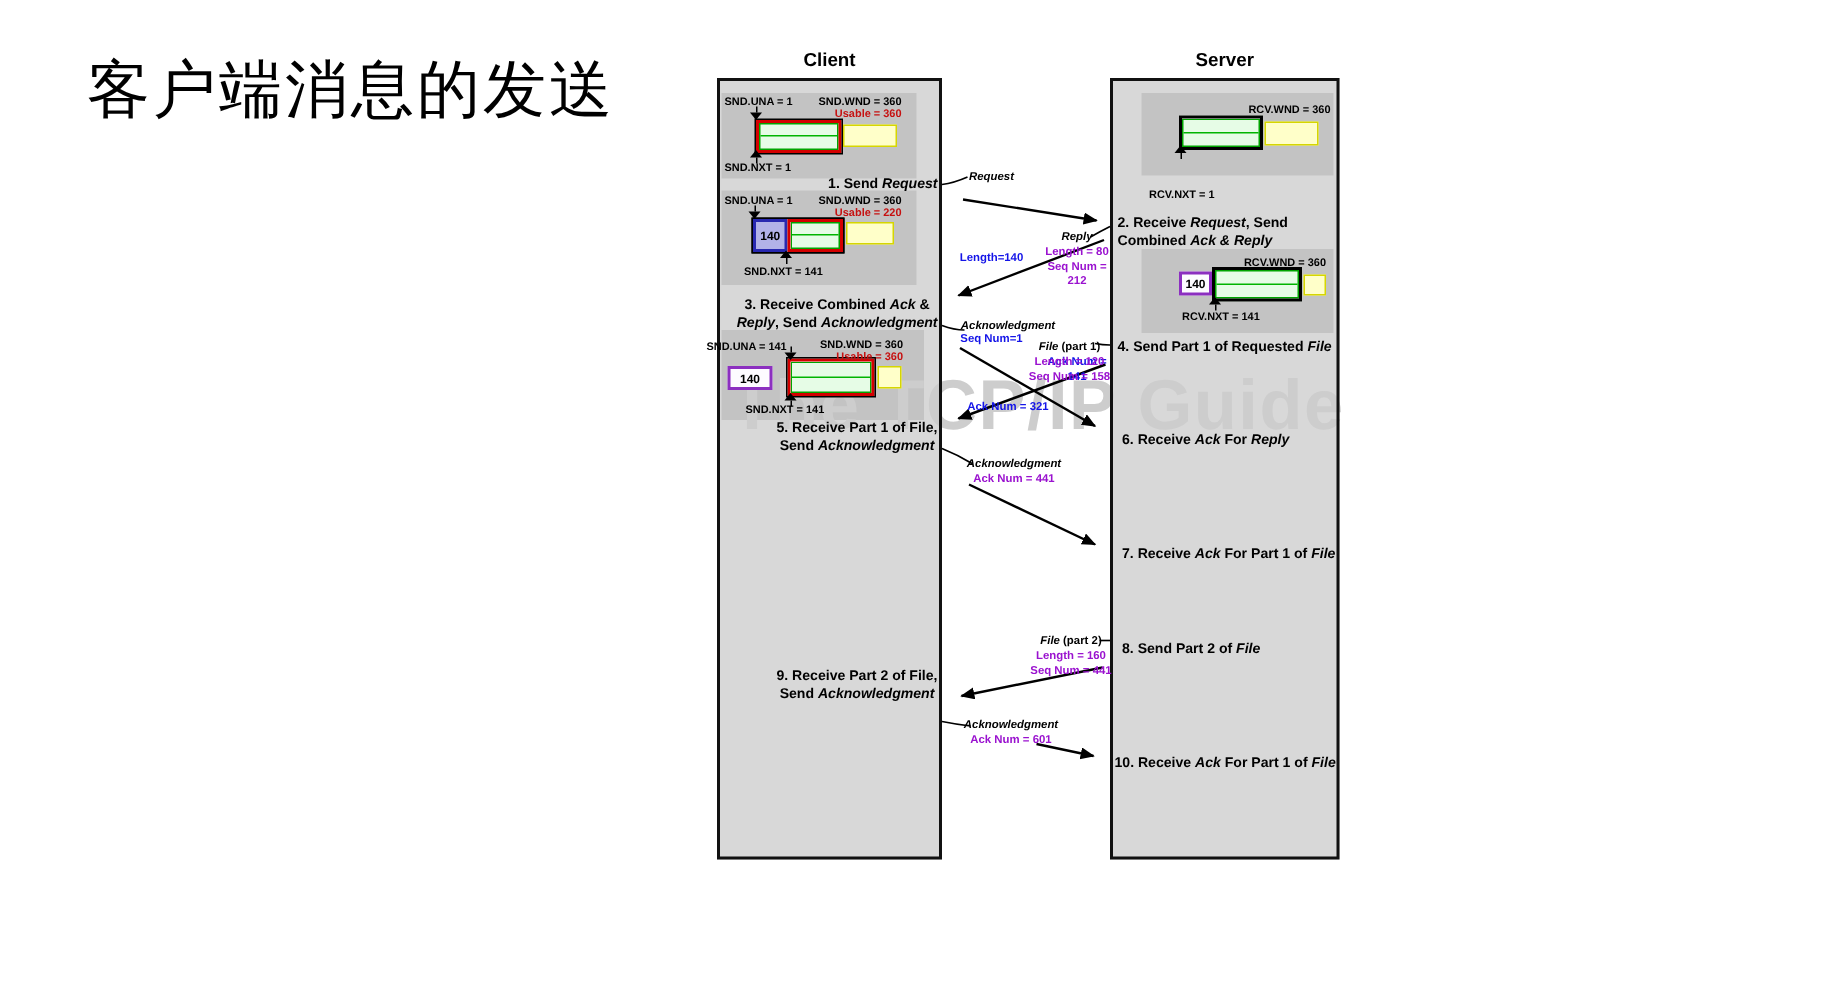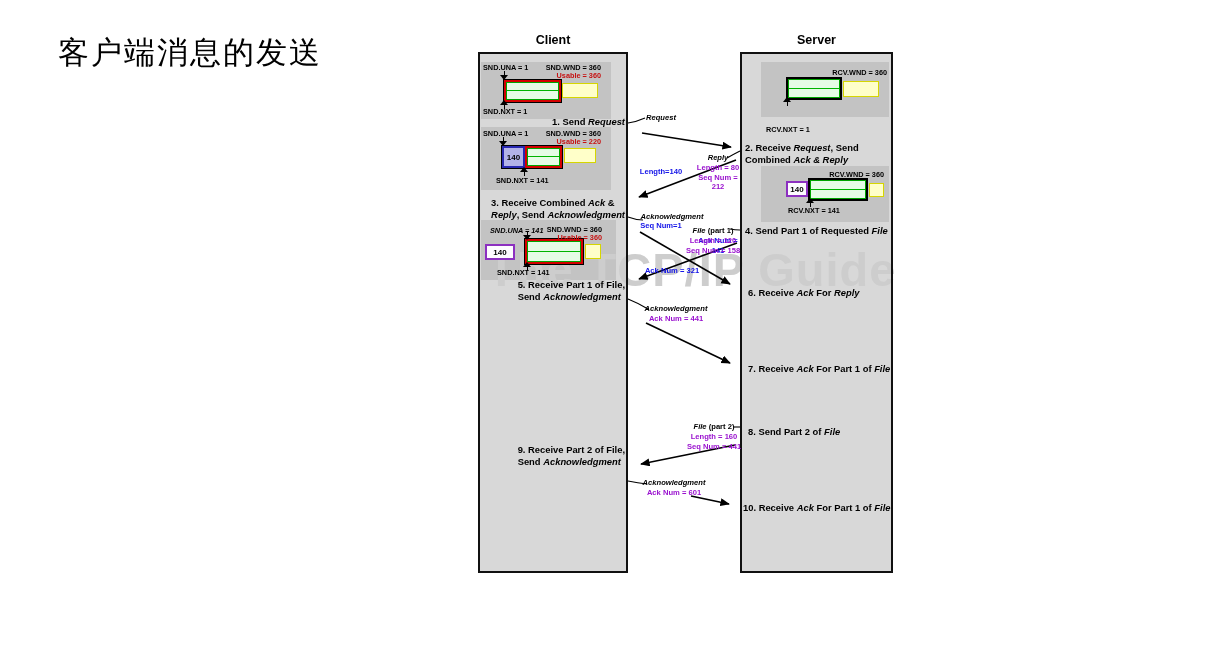--- a/index.html
+++ b/index.html
@@ -10,21 +10,21 @@
   .wm{position:absolute;left:487px;top:242px;z-index:1;font-weight:bold;font-size:47px;
       letter-spacing:1px;color:#cdcdcd;white-space:nowrap;pointer-events:none;}
   .layer.boxes{z-index:2;}
   .arrows{position:absolute;left:0;top:0;z-index:3;pointer-events:none;}
   .layer.text{z-index:4;}
 
   .colbg{position:absolute;background:#d8d8d8;}
   .colborder{position:absolute;border:2.6px solid #111;box-sizing:border-box;}
   .panel{position:absolute;background:#c3c3c3;}
 
-  .title{position:absolute;left:58px;top:32px;font-size:31px;letter-spacing:2px;color:#000;font-weight:400;}
+  .title{position:absolute;left:58px;top:32px;font-size:42px;letter-spacing:2px;color:#000;font-weight:400;}
   .brand{position:absolute;left:1050px;top:7px;display:flex;align-items:center;gap:7px;}
   .brand-text{font-size:29px;color:#3f414c;font-weight:600;letter-spacing:1px;}
 
   .colhdr{position:absolute;top:33px;font-weight:bold;font-size:12.5px;color:#000;text-align:center;}
 
   .green{background:#e6fce6;box-shadow:inset 0 0 0 1px #00a400;position:relative;}
   .green::after{content:"";position:absolute;left:1px;right:1px;top:50%;margin-top:-1px;border-top:1.5px solid #00b400;}
   .cwin{position:absolute;border:2.6px solid #d40000;outline:1.4px solid #000;box-sizing:border-box;z-index:2;}
   .swin{position:absolute;border:2.3px solid #000;box-sizing:border-box;z-index:2;}
   .ywin{position:absolute;background:#ffffc9;border:1.8px solid #d6d600;box-sizing:border-box;z-index:1;}
@@ -38,21 +38,21 @@
   .ptr{position:absolute;width:1.2px;background:#000;z-index:3;}
   .ptr.down::after{content:"";position:absolute;left:-4px;bottom:-5px;width:0;height:0;
       border-left:4.5px solid transparent;border-right:4.5px solid transparent;border-top:5.5px solid #000;}
   .ptr.up::after{content:"";position:absolute;left:-4px;top:-5px;width:0;height:0;
       border-left:4.5px solid transparent;border-right:4.5px solid transparent;border-bottom:5.5px solid #000;}
 
   .sl{position:absolute;font-weight:bold;font-size:7.3px;line-height:8px;white-space:nowrap;color:#000;}
   .sl.red{color:#c61111;}
 
   .step{position:absolute;font-weight:bold;font-size:9.4px;line-height:11.5px;color:#000;white-space:pre-line;}
-  .stepR{text-align:left;}
+  .stepR{text-align:center;}
 
   .msg{position:absolute;font-weight:bold;font-size:7.6px;line-height:9.8px;text-align:center;}
   .msg .nm{display:block;color:#000;}
   .mline{display:block;}
   [data-clr="blue"]{color:#1414e8;margin-top:44px;}
   [data-clr="purple"]{color:#9a12cf;}
 
   .arrowline{stroke:#000;stroke-width:1.6;}
   .hook{stroke:#000;stroke-width:1.1;fill:none;}
 </style>
@@ -136,21 +136,21 @@
     <div class="sl" style="left:483px;top:64px;">SND.UNA = 1</div>
     <div class="sl" style="right:631px;top:64px;">SND.WND = 360</div>
     <div class="sl red" style="right:631px;top:72px;">Usable = 360</div>
     <div class="sl" style="left:483px;top:108px;">SND.NXT = 1</div>
 
     <div class="sl" style="left:483px;top:130px;">SND.UNA = 1</div>
     <div class="sl" style="right:631px;top:130px;">SND.WND = 360</div>
     <div class="sl red" style="right:631px;top:138px;">Usable = 220</div>
     <div class="sl" style="left:496px;top:177px;">SND.NXT = 141</div>
 
-    <div class="sl" style="left:490px;top:227px;font-style:italic;">SND.UNA = 141</div>
+    <div class="sl" style="left:471px;top:227px;">SND.UNA = 141</div>
     <div class="sl" style="right:630px;top:226px;">SND.WND = 360</div>
     <div class="sl red" style="right:630px;top:234px;">Usable = 360</div>
     <div class="sl" style="left:497px;top:269px;">SND.NXT = 141</div>
 
     <div class="sl" style="right:345px;top:69px;">RCV.WND = 360</div>
     <div class="sl" style="left:766px;top:106px;margin-top:20px;">RCV.NXT = 1</div>
     <div class="sl" style="right:348px;top:171px;">RCV.WND = 360</div>
     <div class="sl" style="left:788px;top:207px;text-align:right;">RCV.NXT = 141</div>
 
     <div class="step stepR" style="right:607px;top:116px;"><span>1. Send </span><i>Request</i></div>

